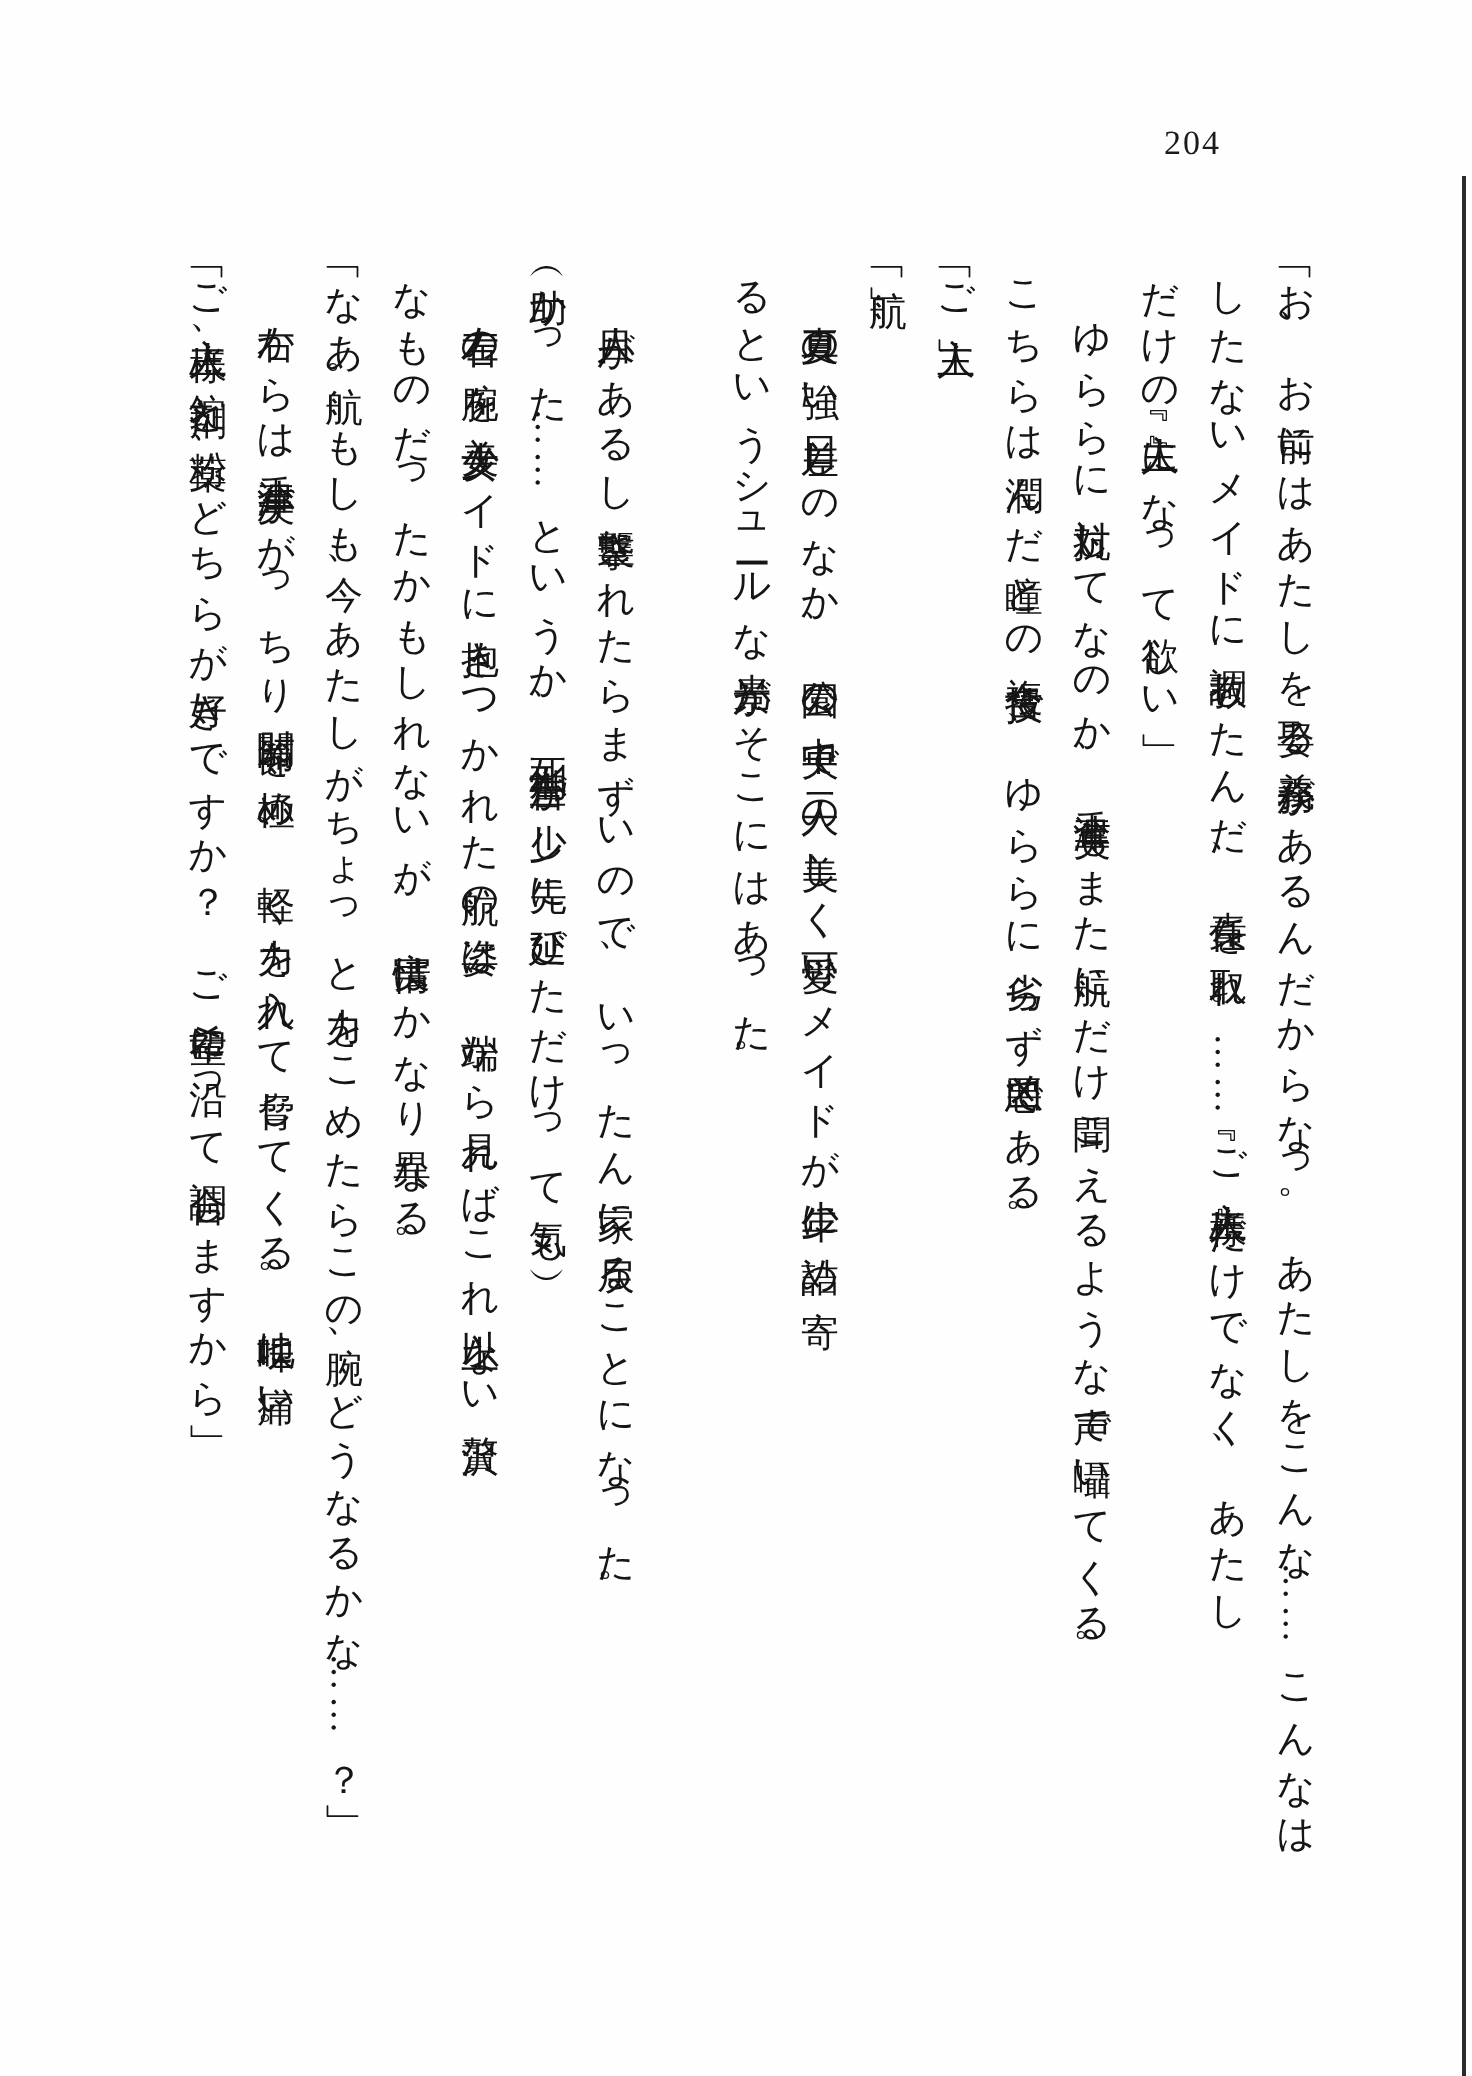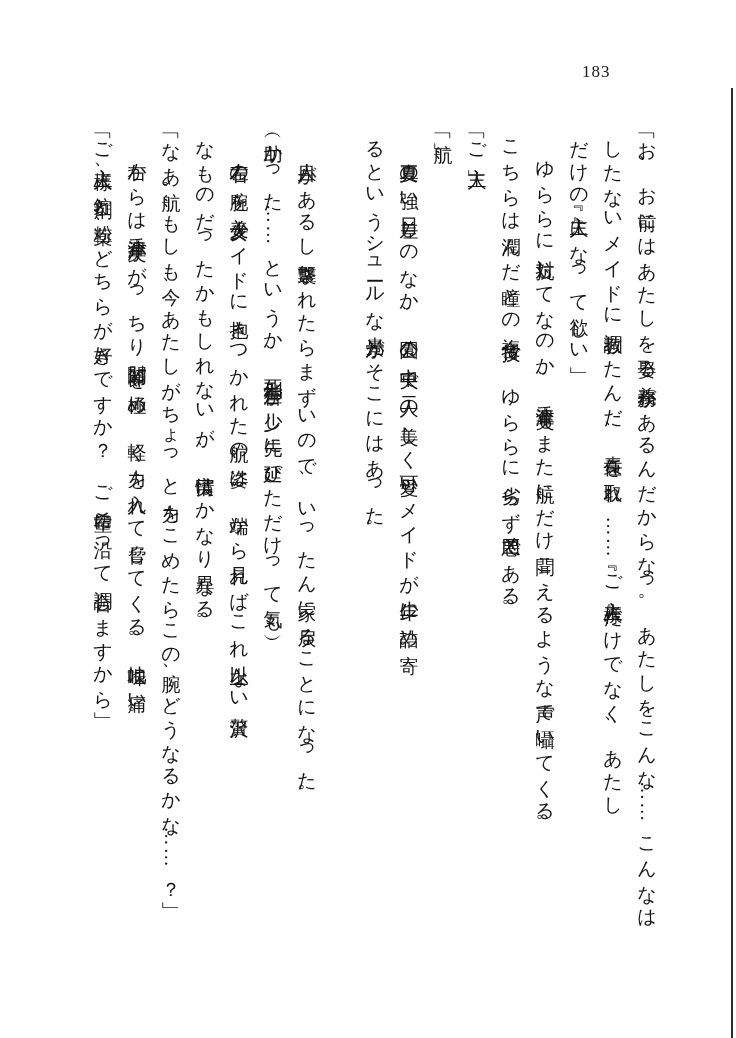--- a/index.html
+++ b/index.html
@@ -49,21 +49,21 @@
     padding: 0;
   }
   .text-block p.line.indent {
     text-indent: 21px;
   }
 </style>
 </head>
 <body>
 
 <div class="page">
-  <div class="page-number">183</div>
+  <div class="page-number">204</div>
   <div class="edge-line"></div>
   <div class="text-block">
       <p class="line">「お、お前にはあたしを娶る義務があるんだからなっ。あたしをこんな……こんなは</p>
       <p class="line">したないメイドに調教したんだ、責任を取れ。……『ご主人様』だけでなく、あたし</p>
       <p class="line">だけの『主人』になって欲しい」</p>
       <p class="line indent">ゆららに対抗してなのか、香津美もまた航にだけ聞こえるような声で囁いてくる。</p>
       <p class="line">こちらは潤んだ瞳との複合技で、ゆららに劣らず凶悪である。</p>
       <p class="line">「ご主人」</p>
       <p class="line">「航」</p>
       <p class="line indent">真夏の強い日差しのなか、公園の中央で二人の美しく可愛いメイドが少年に詰め寄</p>

